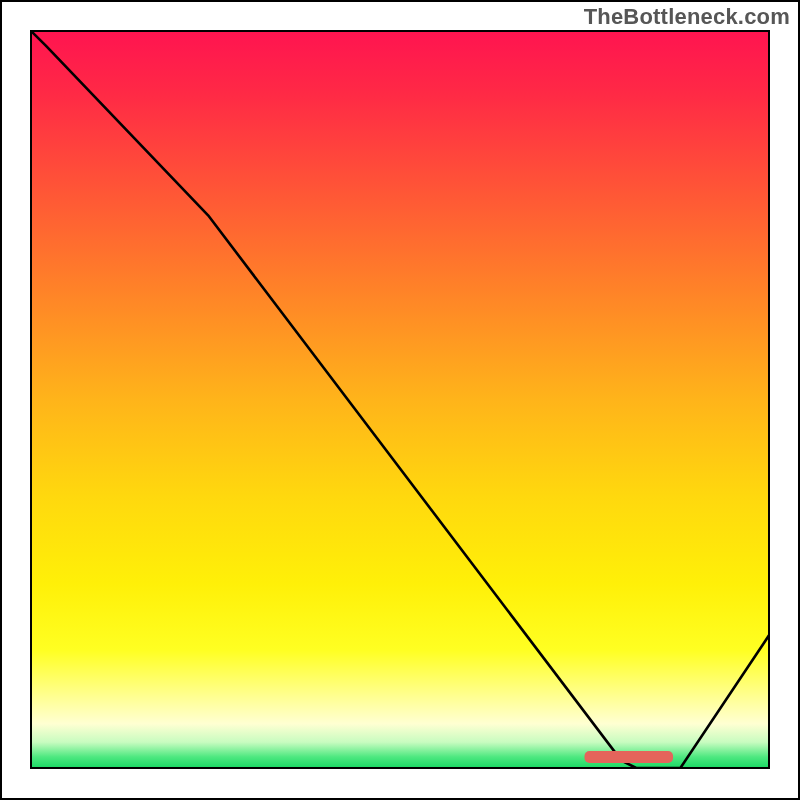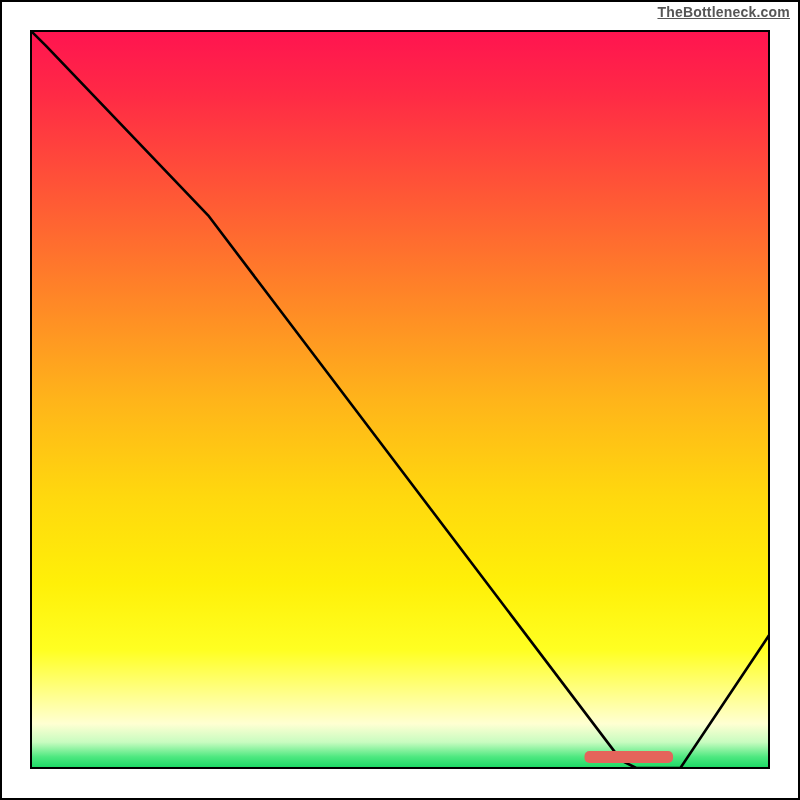--- a/index.html
+++ b/index.html
@@ -13,25 +13,24 @@
   }
   .canvas {
     position: relative;
     width: 800px;
     height: 800px;
   }
   .watermark {
     position: absolute;
     top: 4px;
     right: 10px;
-    font-size: 14px;
+    font-size: 22px;
     font-weight: 600;
     color: #565656;
     letter-spacing: 0.2px;
-    text-decoration: underline;
   }
   svg.plot {
     position: absolute;
     left: 0;
     top: 0;
     width: 800px;
     height: 800px;
     display: block;
   }
 </style>

